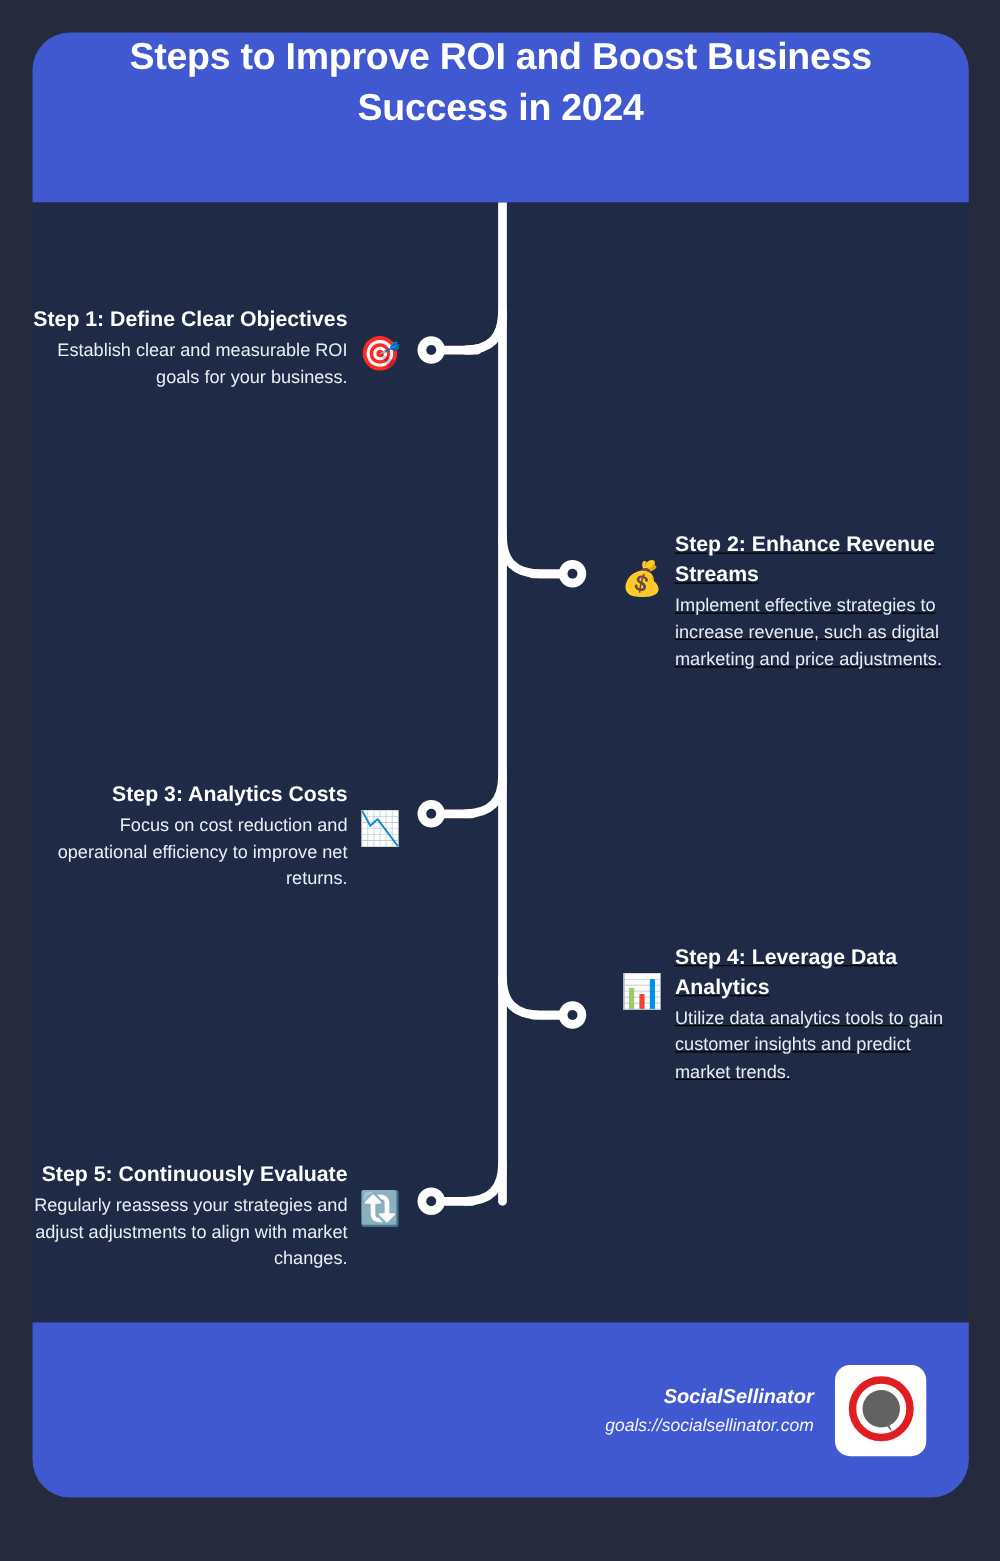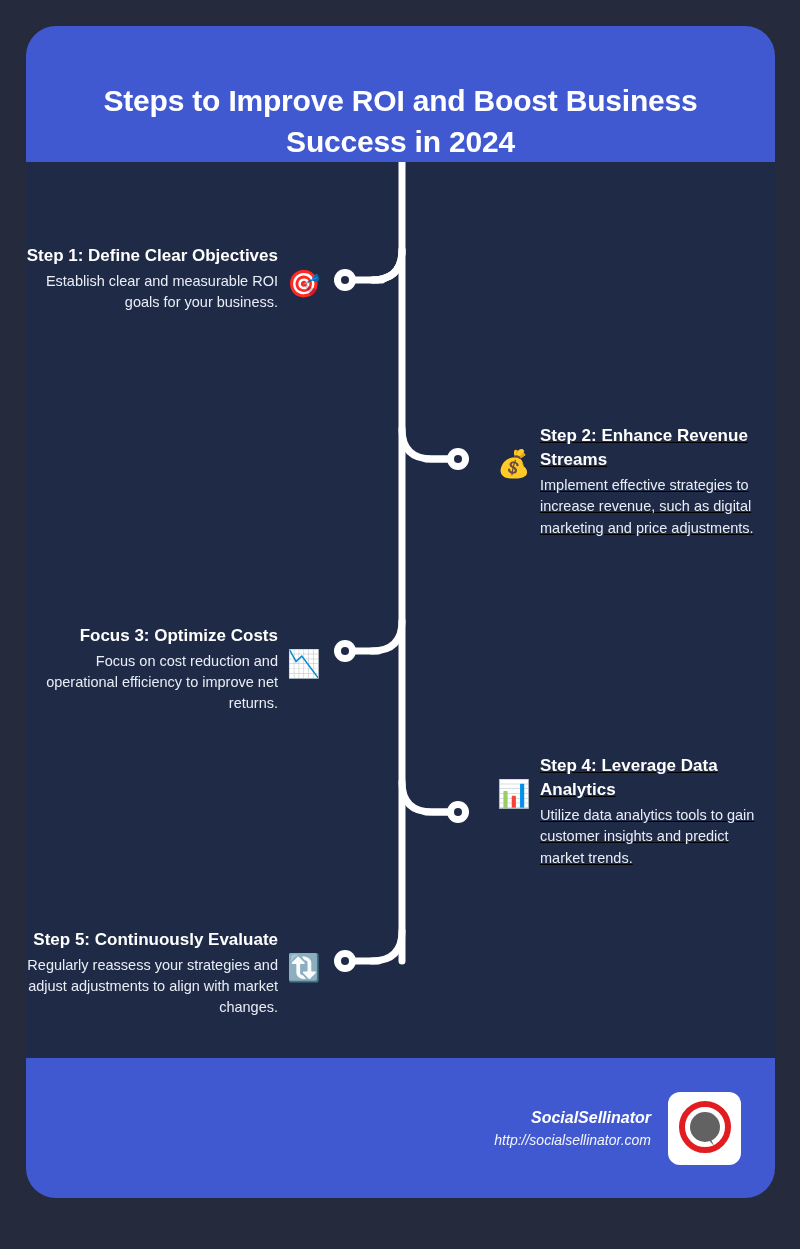--- a/index.html
+++ b/index.html
@@ -29,21 +29,21 @@
   .header {
     position: absolute;
     left: 0;
     top: 0;
     width: 749px;
     height: 136px;
     background: #4159d0;
     border-radius: 30px 30px 0 0;
     box-sizing: border-box;
     display: flex;
-    align-items: flex-end;
+    align-items: flex-start;
     justify-content: center;
     padding: 0 34px;
   }
   .header-title {
     color: #ffffff;
     font-size: 30px;
     font-weight: bold;
     line-height: 1.35;
     text-align: center;
     letter-spacing: -0.2px;
@@ -228,21 +228,21 @@
     <div class="step right" id="step-2">
       <div class="step-emoji">💰</div>
       <div class="step-text">
         <div class="step-title">Step 2: Enhance Revenue Streams</div>
         <div class="step-desc">Implement effective strategies to increase revenue, such as digital marketing and price adjustments.</div>
       </div>
     </div>
 
     <div class="step left" id="step-3">
       <div class="step-text">
-        <div class="step-title">Focus 3: Optimize Costs</div>
+        <div class="step-title">Step 3: Analytics Costs</div>
         <div class="step-desc">Focus on cost reduction and operational efficiency to improve net returns.</div>
       </div>
       <div class="step-emoji">📉</div>
     </div>
 
     <div class="step right" id="step-4">
       <div class="step-emoji">📊</div>
       <div class="step-text">
         <div class="step-title">Step 4: Leverage Data Analytics</div>
         <div class="step-desc">Utilize data analytics tools to gain customer insights and predict market trends.</div>
@@ -255,21 +255,21 @@
         <div class="step-desc">Regularly reassess your strategies and adjust adjustments to align with market changes.</div>
       </div>
       <div class="step-emoji">🔃</div>
     </div>
 
   </div>
 
   <div class="footer">
     <div class="footer-text">
       <div class="footer-brand">SocialSellinator</div>
-      <div class="footer-url">http://socialsellinator.com</div>
+      <div class="footer-url">goals://socialsellinator.com</div>
     </div>
     <div class="footer-logo">
       <svg width="58" height="58" viewBox="0 0 58 58">
         <circle cx="29" cy="28" r="23" fill="none" stroke="#e11d22" stroke-width="6"></circle>
         <circle cx="29" cy="28" r="15" fill="#626262"></circle>
         <path d="M 32 40 L 38 47 L 34 38 Z" fill="#626262"></path>
       </svg>
     </div>
   </div>
 

